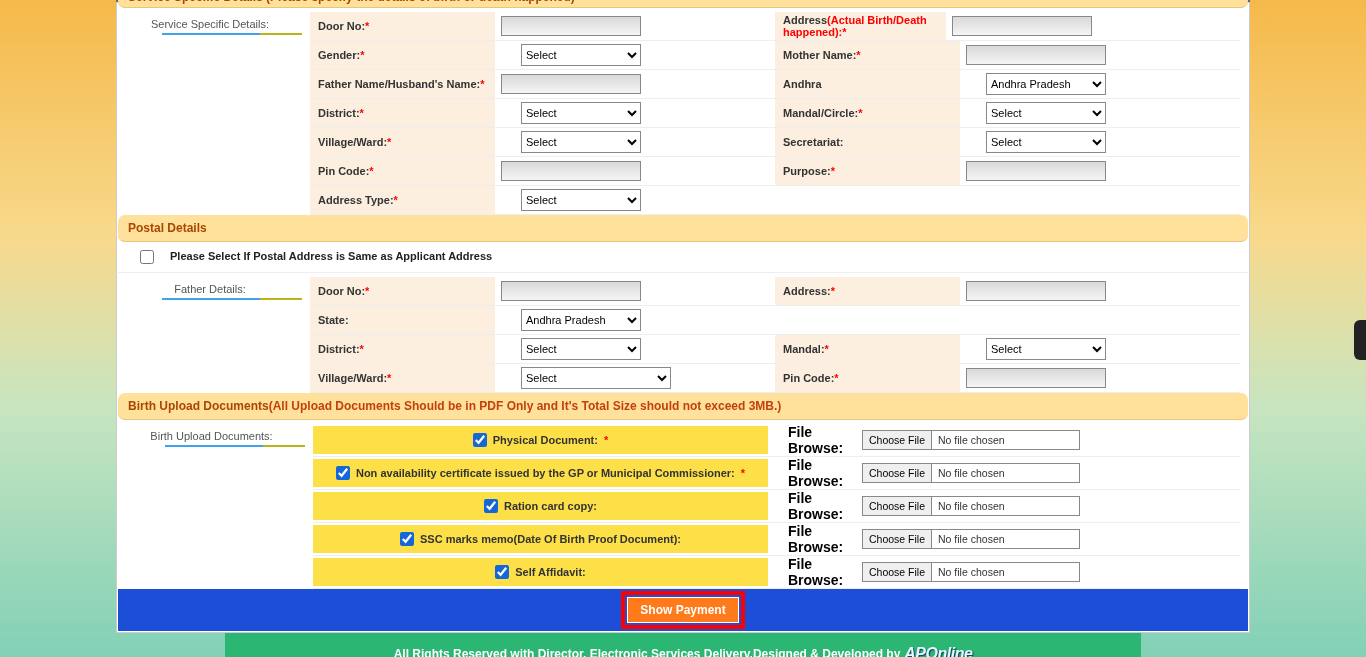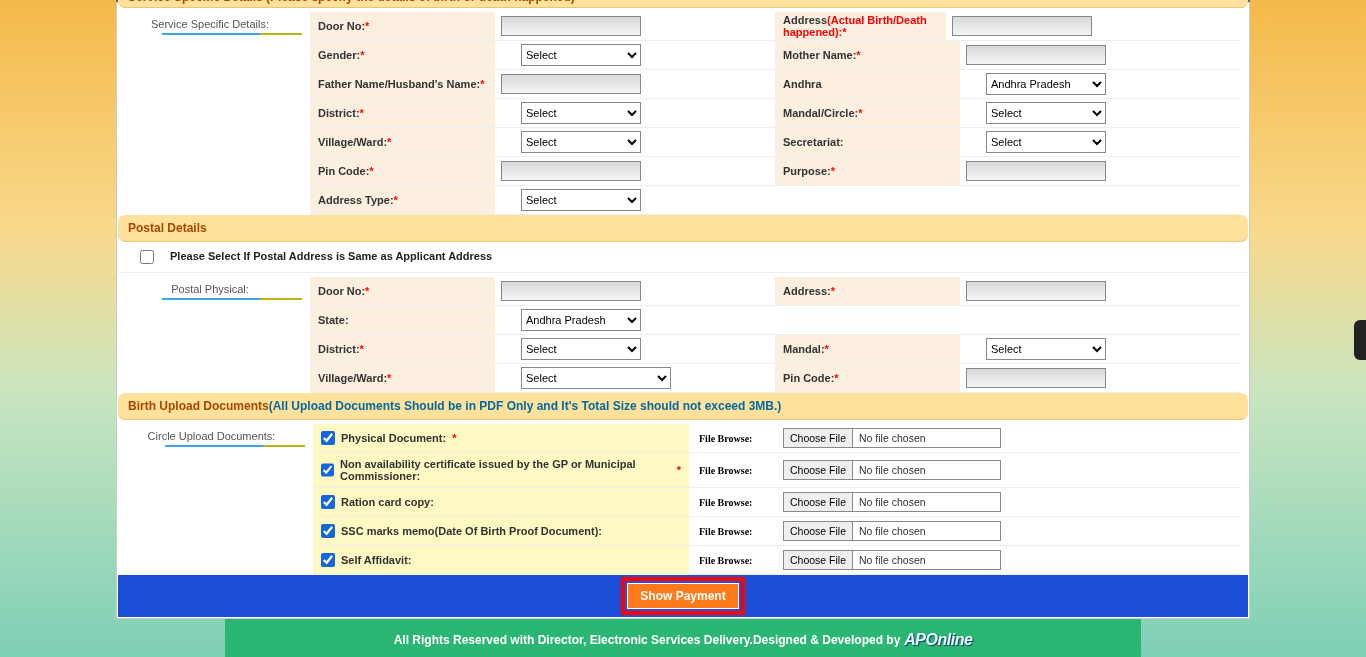--- a/index.html
+++ b/index.html
@@ -20,21 +20,21 @@
   .section-header {
     background: #ffe19c;
     color: #a94700;
     font-weight: bold;
     padding: 6px 10px;
     font-size: 12px;
     border-bottom: 1px solid #e5c77a;
     border-radius: 7px;
   }
   .section-header .hint {
-    color: #0369a1;
+    color: #c2410c;
     font-weight: bold;
   }
   .section-body {
     display: flex;
     padding: 4px 0 0 0;
   }
   .side-label {
     width: 195px;
     text-align: center;
     padding: 6px 8px 0 0;
@@ -108,36 +108,36 @@
     flex: 1;
     padding-right: 8px;
   }
   .upload-row {
     display: flex;
     align-items: center;
     border-bottom: 1px solid #eee;
     min-height: 28px;
   }
   .upload-label {
-    width: 376px;
-    background: #fef9c3;
+    width: 455px;
+    background: #fde047;
     font-weight: bold;
     color: #333;
     padding: 5px 8px;
     display: flex;
     align-items: center;
     gap: 6px;
     min-height: 28px;
+    justify-content: center;
   }
   .file-browse-label {
     width: 90px;
     font-weight: bold;
-    font-size: 10px;
-    padding-left: 10px;
-    font-family: Liberation Serif, serif;
+    font-size: 14px;
+    padding-left: 20px;
   }
   .file-browse-label::after { content: ":"; }
   .file-input-wrap {
     flex: 1;
     padding-left: 4px;
   }
   .file-chooser {
     display: inline-flex;
     align-items: center;
     border: 1px solid #888;
@@ -351,21 +351,21 @@
   <div class="section-header">
     <span>Postal Details</span>
   </div>
   <div class="postal-check-row">
     <input type="checkbox" style="">
     <span>Please Select If Postal Address is Same as Applicant Address</span>
   </div>
 
   <div class="section-body">
     <div class="side-label">
-      <span>Postal Physical:</span>
+      <span>Father Details:</span>
       <span class="underline"></span>
     </div>
     <div class="fields-area">
       <div class="row">
         <div class="cell label-cell">
             <span>Door No:</span>
             <span class="req">*</span>
           </div>
         <div class="cell input-cell">
             <input type="text" style="">
@@ -421,21 +421,21 @@
       </div>
     </div>
   </div>
 
   <div class="section-header">
     <span>Birth Upload Documents</span><span class="hint">(All Upload Documents Should be in PDF Only and It's Total Size should not exceed 3MB.)</span>
   </div>
 
   <div class="section-body">
     <div class="side-label">
-      <span>Circle Upload Documents:</span>
+      <span>Birth Upload Documents:</span>
       <span class="underline"></span>
     </div>
     <div class="upload-area" id="upload-area">
         <div class="upload-row">
           <div class="upload-label">
             <input type="checkbox" checked="" style="">
             <span>Physical Document:</span>
             <span class="req">*</span>
           </div>
           <div class="file-browse-label">File Browse</div>

